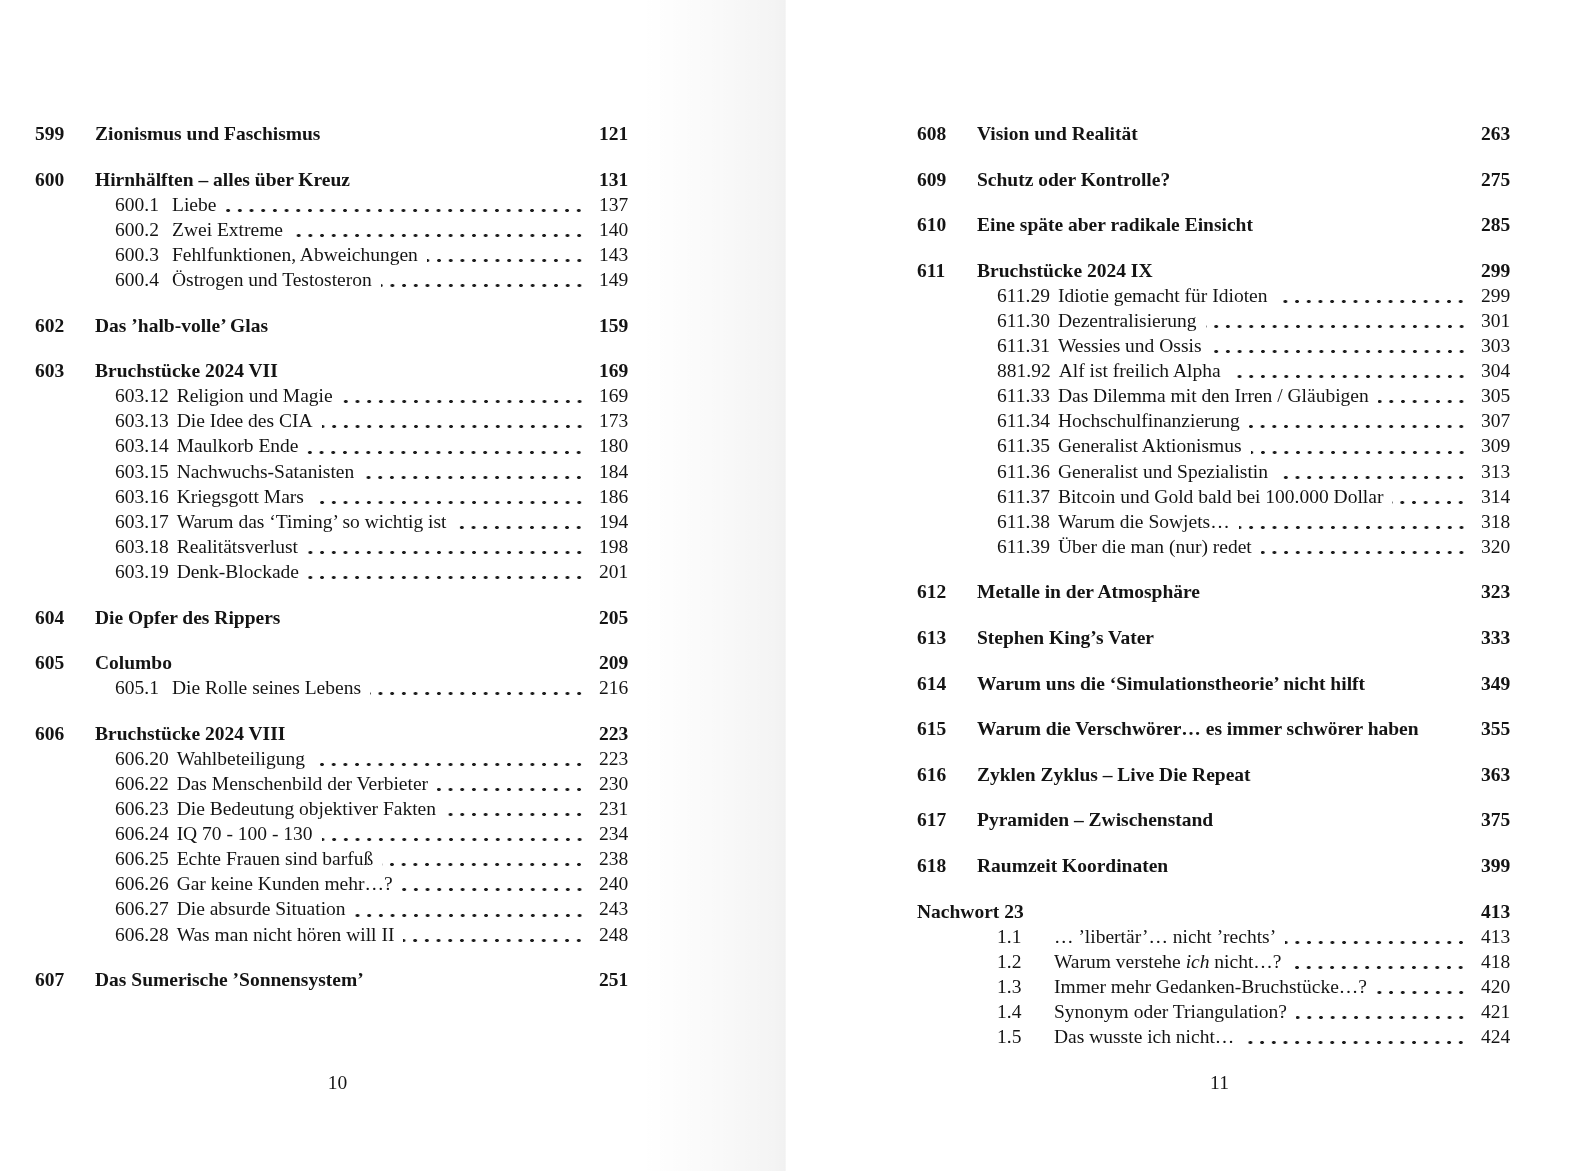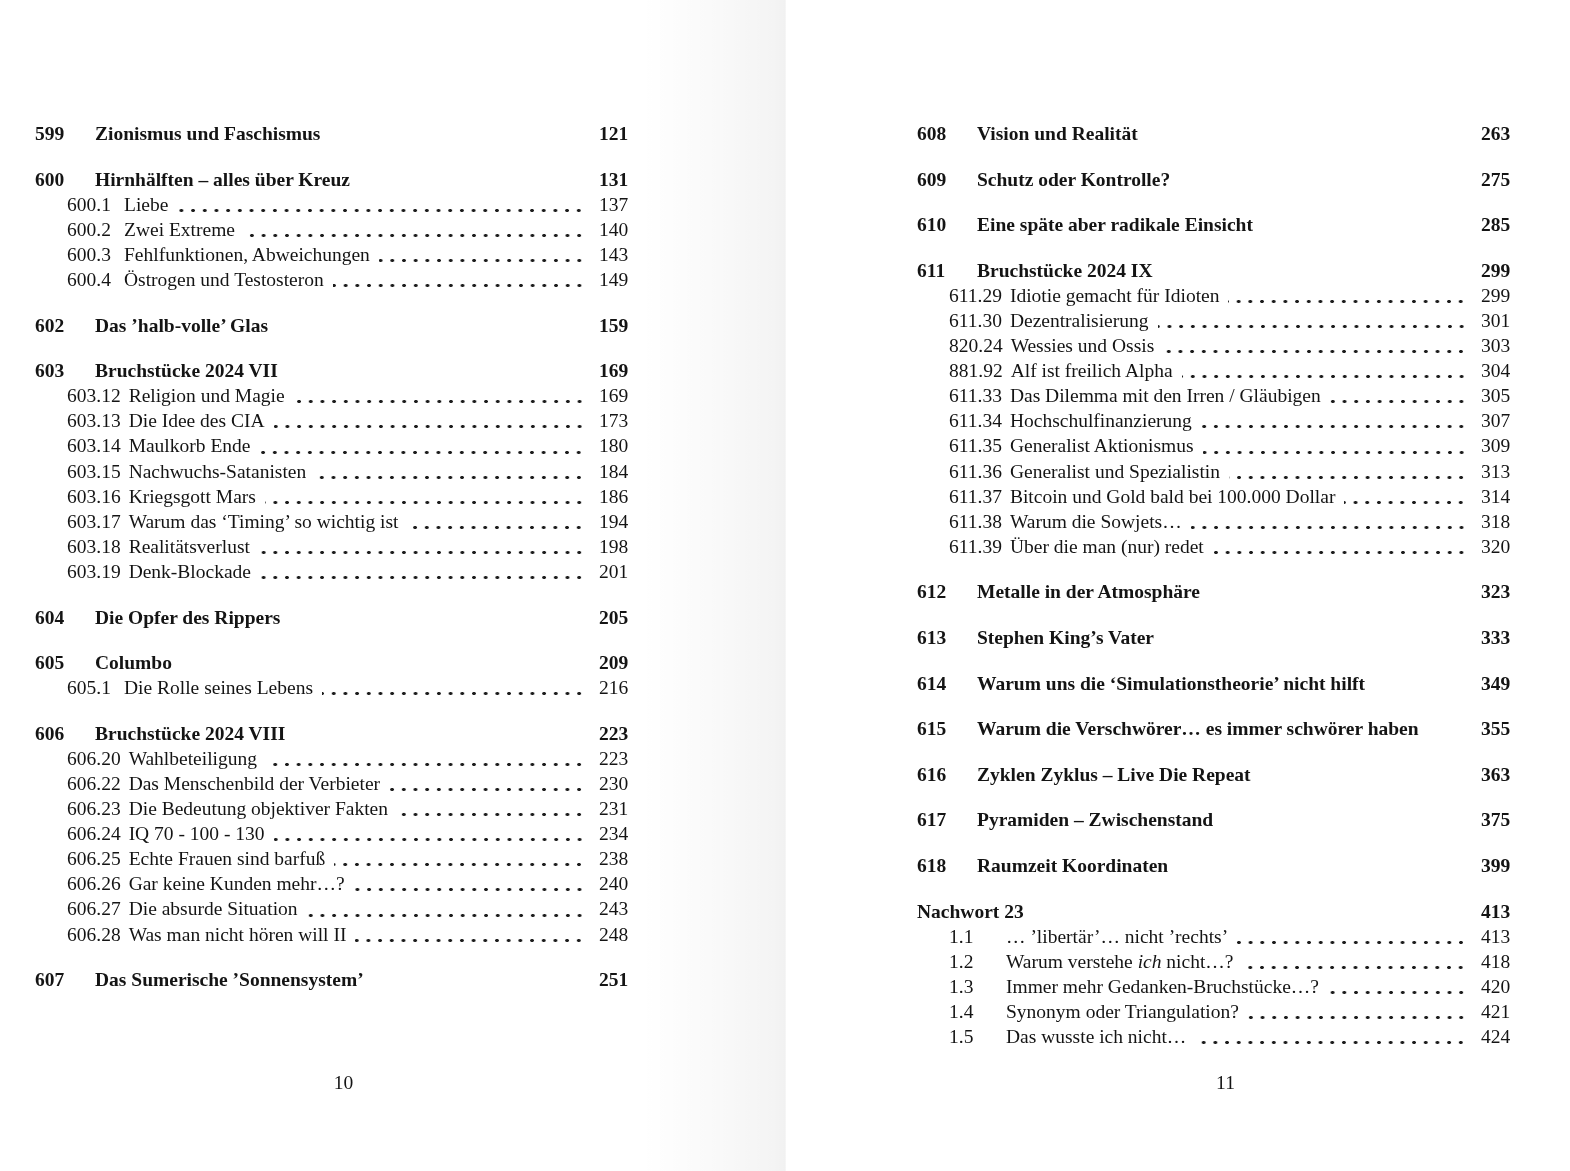--- a/index.html
+++ b/index.html
@@ -51,21 +51,21 @@
     font-weight: bold;
     margin-top: 20.5px;
   }
   .entries > .row:first-child { margin-top: 0; }
   .num {
     flex: none;
     width: 60px;
   }
   .subnum {
     flex: none;
-    margin-left: 32px;
+    margin-left: 80px;
     min-width: 49px;
     padding-right: 8px;
   }
   .title { flex: none; }
   .title .it { font-style: italic; }
   .spacer { flex: 1; }
   .leader {
     flex: 1;
     align-self: stretch;
     margin: 0 10px 0 9px;
@@ -75,21 +75,21 @@
     background-position: right 0 bottom 4px;
   }
   .page-col {
     flex: none;
     min-width: 37px;
     text-align: center;
   }
   .pagefoot {
     position: absolute;
     top: 1070px;
-    left: 10px;
+    left: 4px;
     width: 100%;
     text-align: center;
     font-size: 19.5px;
     line-height: 25px;
   }
 </style>
 </head>
 <body>
 
 <div id="canvas">
@@ -307,21 +307,21 @@
           <span class="leader"></span>
           <span class="page-col">299</span>
         </div>
         <div class="row sub">
           <span class="subnum">611.30</span>
           <span class="title">Dezentralisierung</span>
           <span class="leader"></span>
           <span class="page-col">301</span>
         </div>
         <div class="row sub">
-          <span class="subnum">820.24</span>
+          <span class="subnum">611.31</span>
           <span class="title">Wessies und Ossis</span>
           <span class="leader"></span>
           <span class="page-col">303</span>
         </div>
         <div class="row sub">
           <span class="subnum">881.92</span>
           <span class="title">Alf ist freilich Alpha</span>
           <span class="leader"></span>
           <span class="page-col">304</span>
         </div>

